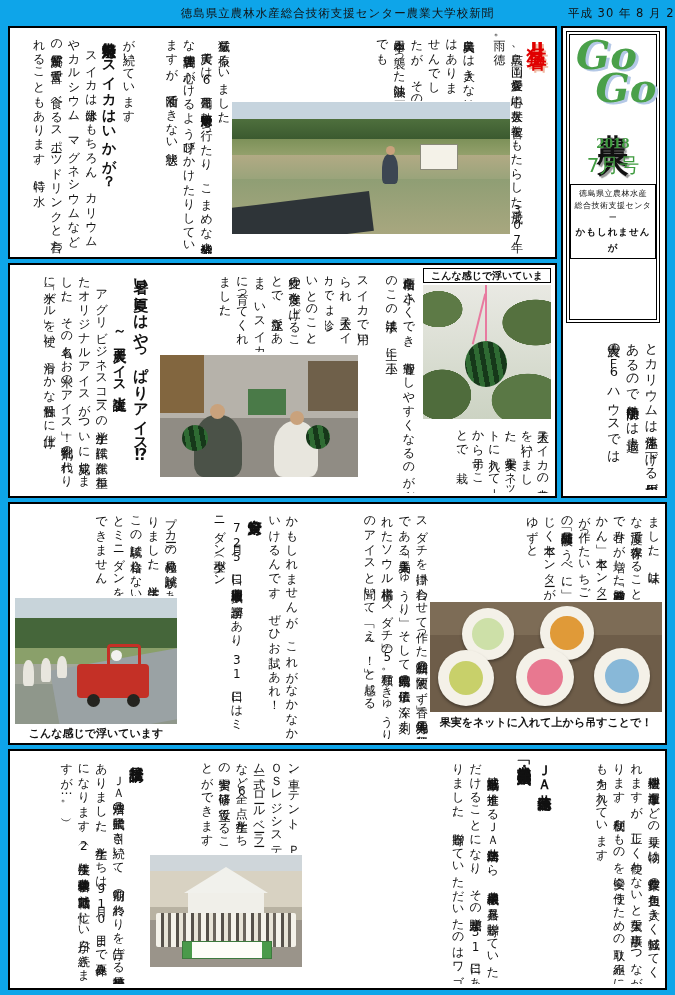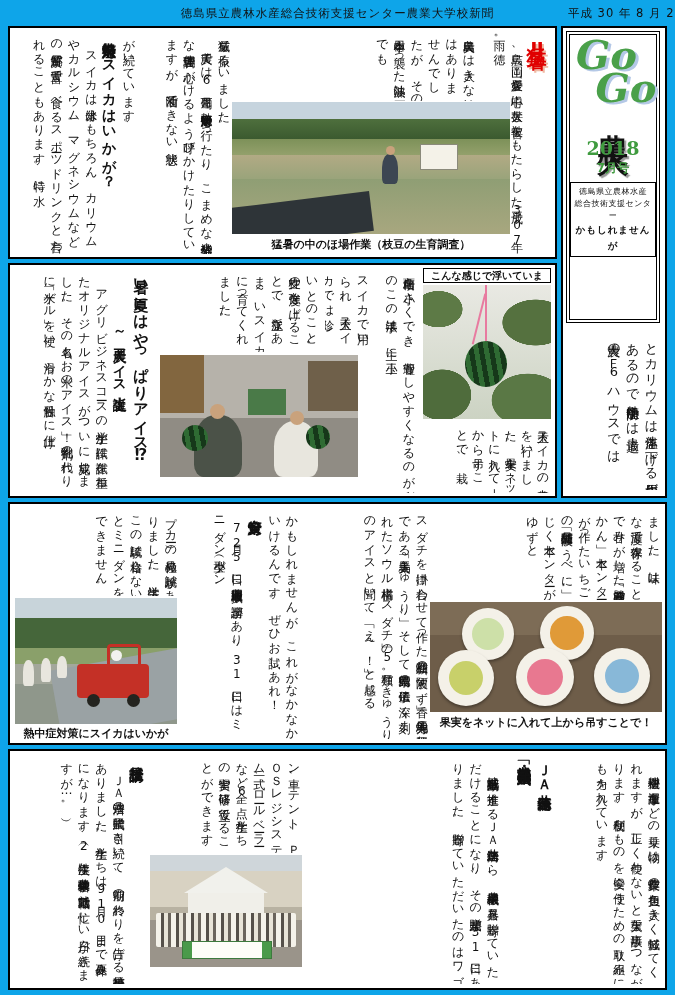--- a/index.html
+++ b/index.html
@@ -23,23 +23,23 @@
      text-align:center;line-height:14px;height:15px;box-sizing:border-box;overflow:hidden;}
   
   .logobox{position:absolute;border:1px solid #000;padding:2px;box-sizing:border-box;}
   .logobox-in{border:1px solid #000;width:100%;height:100%;box-sizing:border-box;
      display:flex;flex-direction:column;align-items:center;}
   .go{font-family:"DejaVu Serif","Liberation Serif",serif;font-style:italic;font-weight:bold;
      color:#4aa04a;font-size:40px;line-height:0.78;text-shadow:3px 2px 0 #b4c8e6;}
   .go2{margin-left:26px;margin-top:2px;}
   .nodai{writing-mode:vertical-rl;font-size:32px;font-weight:bold;letter-spacing:10px;
      text-shadow:2px 2px 1px #999;margin-top:6px;line-height:1;}
-  .lyear{color:#3f9b3f;font-weight:bold;font-size:19px;margin-top:8px;
+  .lyear{color:#3f9b3f;font-weight:bold;font-size:12px;margin-top:8px;
      font-family:"DejaVu Serif","Liberation Serif",serif;}
-  .lissue{color:#3f9b3f;font-weight:bold;font-size:12px;margin-top:1px;}
+  .lissue{color:#3f9b3f;font-weight:normal;font-size:20px;margin-top:1px;}
   .orgbox{border:1px solid #000;margin:5px 2px 2px 2px;padding:3px 2px;text-align:center;width:80px;}
   .org-s{font-size:8px;letter-spacing:0.5px;line-height:1.5;}
   .org-b{font-size:9.5px;font-weight:bold;letter-spacing:1px;line-height:1.6;}
   
   .photo{position:absolute;overflow:hidden;}
   .ph-field{background:linear-gradient(180deg,#c6d4de 0%,#c6d4de 13%,#4e6f3d 13%,#3b5a2f 28%,#7d9159 28%,#93a06b 40%,#b2aa84 40%,#9aa47b 58%,#8f9e74 58%,#a8a77f 100%);}
   .ph-green{background:
       radial-gradient(40px 30px at 12% 18%,#5d7a46 0 60%,transparent 61%),
       radial-gradient(55px 38px at 88% 28%,#55713f 0 60%,transparent 61%),
       radial-gradient(48px 42px at 15% 82%,#4f6c3c 0 60%,transparent 61%),
@@ -92,21 +92,20 @@
       <p>が続いています。</p>
       <p class="vh">熱中症対策にスイカはいかが？</p>
       <p>　スイカは水分はもちろん、カリウムやカルシウム、マグネシウムなどの電解質が豊富で、食べるスポーツドリンクと言われることもあります。特に水</p>
     </div>
     <div class="photo ph-field" style="left:222px;top:74px;width:278px;height:132px;">
       <div class="sign" style="right:52px;top:42px;width:36px;height:24px;"></div>
       <div class="p-dark" style="left:150px;top:52px;width:16px;height:30px;"></div>
       <div class="p-head" style="left:154px;top:44px;width:9px;height:9px;"></div>
       <div style="position:absolute;left:-10px;bottom:-6px;width:150px;height:40px;background:#2e3438;transform:rotate(-7deg);"></div>
     </div>
-    <div class="cap" style="left:222px;top:209px;width:278px;">猛暑の中のほ場作業（枝豆の生育調査）</div>
   </div>
 
   <div class="box" style="left:561px;top:26px;width:106px;height:472px;">
     <div class="logobox" style="left:3px;top:3px;width:94px;height:292px;">
       <div class="logobox-in">
         <div class="go" style="margin-top:4px;align-self:flex-start;margin-left:6px;">Go</div>
         <div class="go go2">Go</div>
         <div class="nodai">農大</div>
         <div class="lyear">2018</div>
         <div class="lissue">7月号</div>
@@ -197,21 +196,21 @@
       <div style="position:absolute;left:40px;top:60px;width:140px;height:70px;background:#9aa2a4;transform:rotate(-10deg);"></div>
       <div class="rollbar" style="left:92px;top:46px;width:28px;height:22px;"></div>
       <div class="truck" style="left:62px;top:66px;width:72px;height:34px;"></div>
       <div class="wheel" style="left:72px;top:96px;width:13px;height:13px;"></div>
       <div class="wheel" style="left:112px;top:96px;width:13px;height:13px;"></div>
       <div class="p-head" style="left:96px;top:52px;width:11px;height:11px;background:#f2f2ee;"></div>
       <div class="p-light" style="left:8px;top:62px;width:11px;height:26px;"></div>
       <div class="p-light" style="left:26px;top:60px;width:10px;height:24px;"></div>
       <div class="p-light" style="left:42px;top:58px;width:10px;height:22px;"></div>
     </div>
-    <div class="cap" style="left:5px;top:222px;width:162px;">熱中症対策にスイカはいかが</div>
+    <div class="cap" style="left:5px;top:222px;width:162px;">こんな感じで浮いています</div>
   </div>
 
   <div class="box" style="left:8px;top:749px;width:659px;height:241px;">
     <div class="v" style="right:3px;top:4px;width:104px;height:229px;">
       <p>　耕運機や運搬車などの乗り物は、農作業の負担を大きく軽減してくれますが、正しく使わないと重大な事故につながります。便利なものを安全に使うための取り組みにも力を入れています。</p>
     </div>
     <div class="v" style="right:110px;top:4px;width:52px;height:229px;">
       <p class="vh">ＪＡ共済連徳島</p>
       <p class="vh">「農業機械・器具」贈呈式</p>
     </div>

